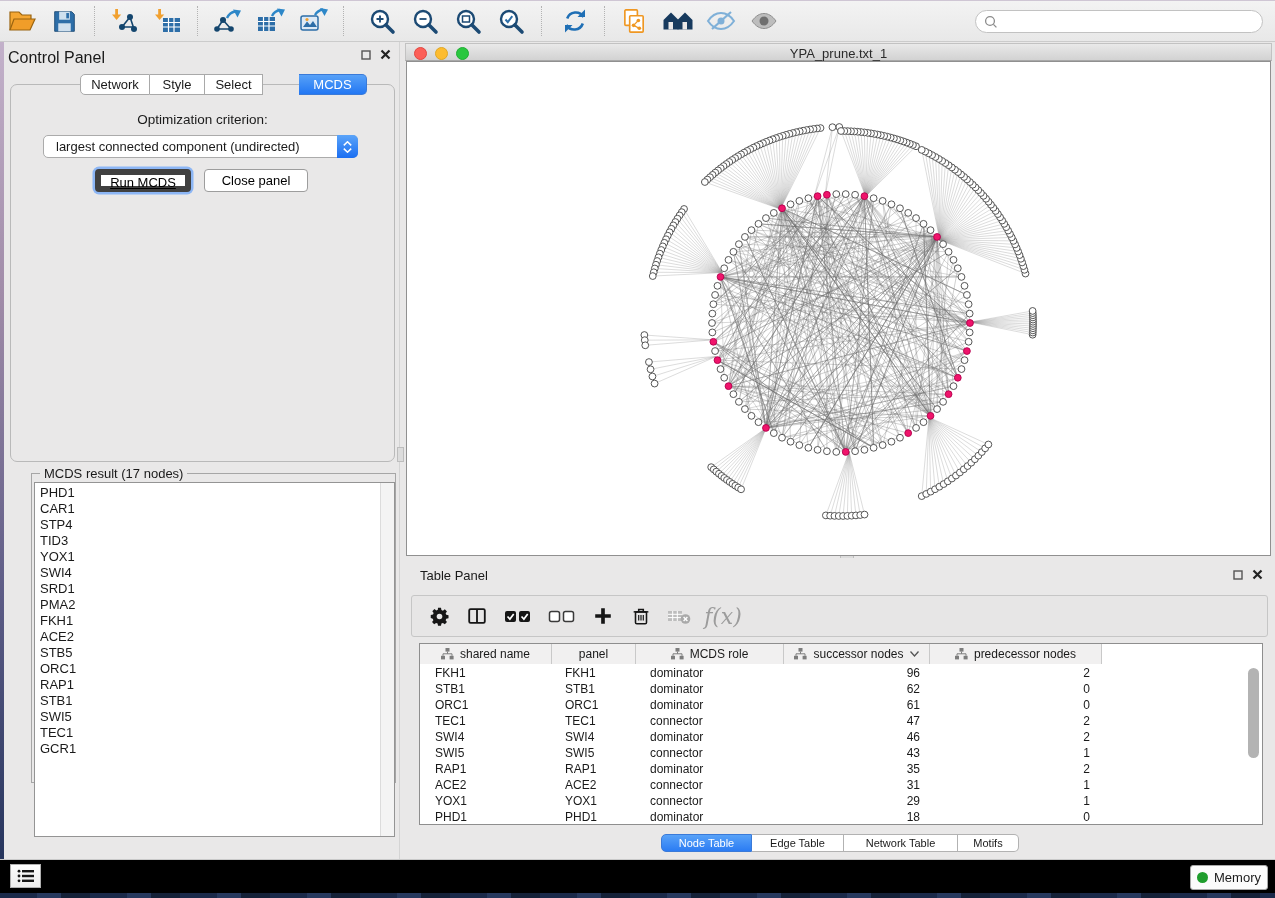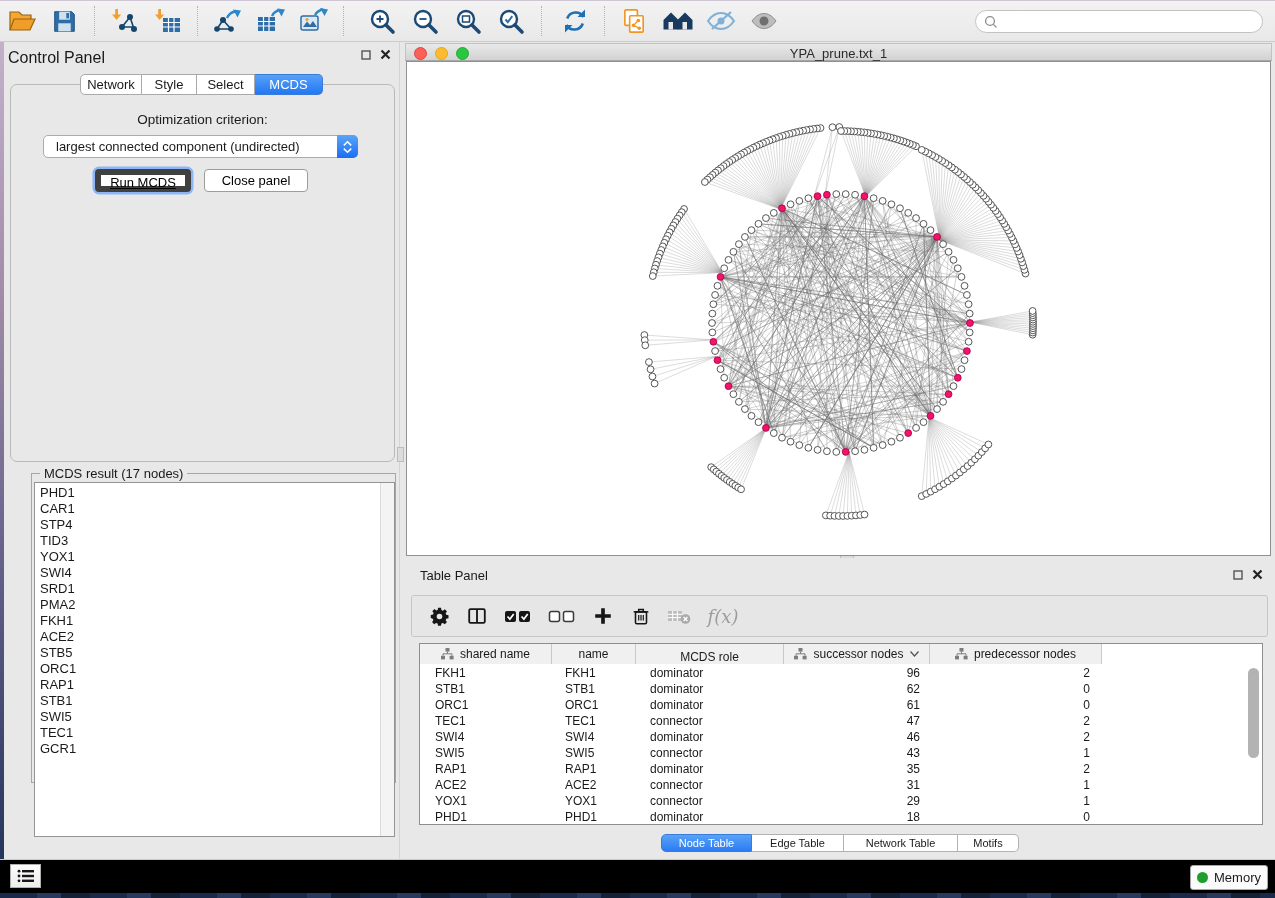--- a/index.html
+++ b/index.html
@@ -19,21 +19,21 @@
 
 
 .control-panel { position:absolute; left:4px; top:42px; width:396px; height:817px; background:#e9e8e8; border-right:1px solid #d4d4d4; }
 .cp-header { position:absolute; left:0; top:0; width:100%; height:26px; }
 .cp-title { position:absolute; left:4px; top:7px; font-size:16px; }
 .win-icons { position:absolute; right:8px; top:7px; display:flex; gap:9px; align-items:center; }
 .cp-tabs { position:absolute; left:76px; top:32px; height:21px; display:flex; z-index:3; }
 .cp-tab { height:21px; display:flex; align-items:center; justify-content:center; font-size:13px; background:#fff; border:1px solid #a9a9a9; border-left:none; }
 .cp-tab:first-child { border-left:1px solid #a9a9a9; border-radius:5px 0 0 5px; }
 .cp-tab:last-child { border-radius:0 5px 5px 0; }
-.cp-tab.sel { background:linear-gradient(#57a1f8,#2277f3); color:#fff; border-color:#3a7ad8; }
+.cp-tab.sel { background:linear-gradient(#57a1f8,#2277f3); color:#fff; border-color:#3a7ad8;margin-left:36px; }
 .cp-body { position:absolute; left:6px; top:42px; width:385px; height:378px; border:1.5px solid #b9b9b9; border-radius:7px; z-index:1; }
 .opt-label { position:absolute; left:0; top:27px; width:100%; text-align:center; font-size:13.5px; }
 .combo { position:absolute; left:32px; top:50px; width:315px; height:23px; background:#fff; border:1px solid #ababab; border-radius:5px; font-size:13px; display:flex; align-items:center; padding-left:12px; }
 .combo-cap { position:absolute; right:-1px; top:-1px; width:21px; height:23px; border-radius:0 5px 5px 0; background:linear-gradient(#5ba4f9,#1a6ef2); display:flex; flex-direction:column; align-items:center; justify-content:center; gap:2px; }
 .btn { position:absolute; height:23px; background:#fff; border:1px solid #9d9d9d; border-radius:4px; font-size:13px; font-family:"Liberation Sans",sans-serif; }
 .btn-run { left:84px; top:84px; width:96px; border:6px solid #404040; box-shadow:0 0 0 2.5px #8cb6f5;text-decoration:underline; }
 .btn-close { left:193px; top:84px; width:104px; }
 .groupbox { position:absolute; left:27px; top:431px; width:365px; height:310px; border:1px solid #a6a6a6; }
 .group-label { position:absolute; left:8px; top:-8px; background:#e9e8e8; padding:0 4px; font-size:13px; }
 .listbox { position:absolute; left:2px; top:8px; width:361px; height:355px; background:#fff; border:1px solid #949494; }
@@ -259,21 +259,21 @@
             </svg>
           <svg width="9" height="5" viewBox="0 0 9 5">
               <path d="M0.8 0.6L4.5 4.2 8.2 0.6" fill="none" stroke="#fff" stroke-width="1.5"></path>
             </svg>
         </span>
       </div>
       <button class="btn btn-run">Run MCDS</button>
       <button class="btn btn-close">Close panel</button>
     </div>
     <div class="cp-tabs" id="cpTabs">
-        <div class="cp-tab" style="width: 62px;">Network</div>
+        <div class="cp-tab" style="width: 70px;">Network</div>
         <div class="cp-tab" style="width: 55px;">Style</div>
         <div class="cp-tab" style="width: 58px;">Select</div>
         <div class="cp-tab sel" style="width: 68px;">MCDS</div>
       </div>
     <div class="groupbox">
       <span class="group-label">MCDS result (17 nodes)</span>
       <div class="listbox">
         <div class="list-items" id="mcdsList">
             <div class="list-row">PHD1</div>
             <div class="list-row">CAR1</div>
@@ -1187,40 +1187,40 @@
         </span>
       <span class="tp-tbtn">
           <svg width="24" height="22" viewBox="0 0 24 22">
             <rect x="1" y="6" width="14" height="10" fill="#bdbdbd"></rect>
             <path d="M1 9.3h14M1 12.6h14M5.7 6v10M10.3 6v10" stroke="#fff" stroke-width="1"></path>
             <circle cx="18.5" cy="14" r="4.8" fill="#a9a9a9"></circle>
             <path d="M16.6 12.1l3.8 3.8M20.4 12.1l-3.8 3.8" stroke="#fff" stroke-width="1.4"></path>
           </svg>
         </span>
       <span class="tp-tbtn" style="width:42px">
-          <span style="font-family:'DejaVu Serif',serif;font-style:italic;font-size:18px;color:#9c9c9c">f(x)</span>
+          <span style="font-family:'DejaVu Serif',serif;font-style:italic;font-size:22px;color:#9c9c9c">f(x)</span>
         </span>
     </div>
     <div class="tp-table">
       <div class="tp-headrow" id="tpHead">
           <div class="th" style="width: 132px;">
             <svg width="13" height="12" viewBox="0 0 13 12">
               <g fill="#7d7d7d">
                 <rect x="4.5" y="0" width="4" height="3.6"></rect>
                 <rect x="0" y="7.8" width="4" height="3.6"></rect>
                 <rect x="8.6" y="7.8" width="4" height="3.6"></rect>
               </g>
               <path d="M6.5 3.6v2.2M2 7.8V5.8h9v2" fill="none" stroke="#7d7d7d" stroke-width="1"></path>
             </svg>
             <span>shared name</span>
           </div>
           <div class="th" style="width: 84px;">
-            <span>name</span>
-          </div>
-          <div class="th" style="width: 148px; flex-direction: column;">
+            <span>panel</span>
+          </div>
+          <div class="th" style="width: 148px;">
             <svg width="13" height="12" viewBox="0 0 13 12">
               <g fill="#7d7d7d">
                 <rect x="4.5" y="0" width="4" height="3.6"></rect>
                 <rect x="0" y="7.8" width="4" height="3.6"></rect>
                 <rect x="8.6" y="7.8" width="4" height="3.6"></rect>
               </g>
               <path d="M6.5 3.6v2.2M2 7.8V5.8h9v2" fill="none" stroke="#7d7d7d" stroke-width="1"></path>
             </svg>
             <span>MCDS role</span>
           </div>

